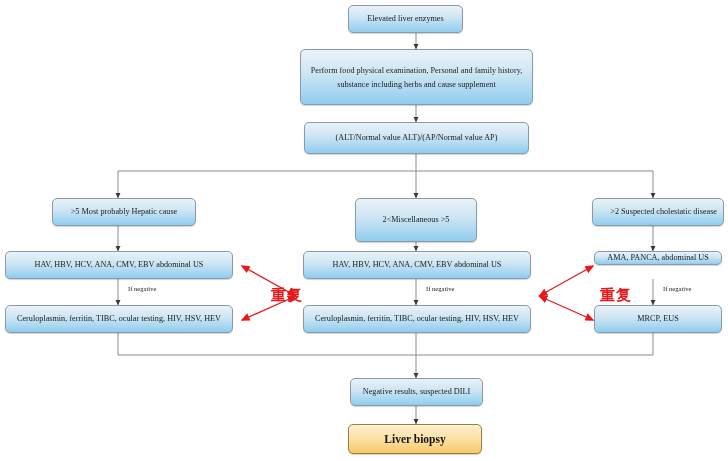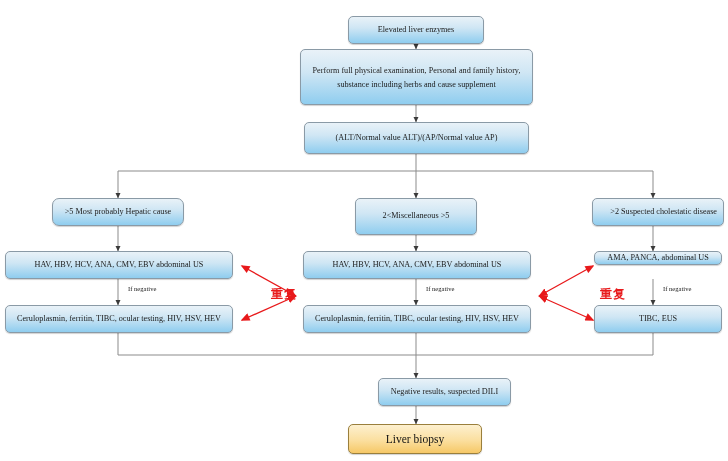--- a/index.html
+++ b/index.html
@@ -37,40 +37,40 @@
     justify-content: center;
     text-align: center;
     color: #1b1b1b;
     font-size: 8.2px;
     line-height: 14.5px;
     padding: 2px 6px;
   }
   .node.gold {
     background: linear-gradient(to bottom, #fdf0cf 0%, #fbdf9f 55%, #f6c867 100%);
     border: 1px solid #9a7f3c;
-    font-weight: normal;
+    font-weight: bold;
     font-size: 11.5px;
     color: #141414;
   }
   .multi {
     display: block;
     width: 100%;
     padding-top: 2px;
   }
   .multi .ln { display: block; }
   .edge-label {
     position: absolute;
     font-size: 6.6px;
     color: #1b1b1b;
     white-space: nowrap;
   }
   .cn-annot {
     position: absolute;
     color: #e8191b;
-    font-size: 12px;
+    font-size: 15px;
     font-weight: bold;
     font-family: "DejaVu Sans", sans-serif;
     white-space: nowrap;
     letter-spacing: 1px;
   }
 </style>
 </head>
 <body>
 
 <div id="canvas">
@@ -120,40 +120,40 @@
     </g>
 
     <g stroke="#e8191b" stroke-width="1.3" fill="none" marker-start="url(#arrowRedStart)" marker-end="url(#arrowRedEnd)">
       <path d="M242,266 L296,296"></path>
       <path d="M242,320 L296,296"></path>
       <path d="M593,266 L539,296"></path>
       <path d="M593,320 L539,296"></path>
     </g>
   </svg>
 
-  <div class="node" style="left:348px; top:16px; width:136px; height:28px;">
+  <div class="node" style="left:348px; top:5px; width:115px; height:28px;">
     <span>Elevated liver enzymes</span>
   </div>
 
   <div class="node" style="left:300px; top:49px; width:233px; height:56px;">
     <span class="multi">
-      <span class="ln">Perform full physical examination, Personal and family history,</span>
+      <span class="ln">Perform food physical examination, Personal and family history,</span>
       <span class="ln">substance including herbs and cause supplement</span>
     </span>
   </div>
 
   <div class="node" style="left:304px; top:122px; width:225px; height:32px;text-align:center;">
     <span>(ALT/Normal value ALT)/(AP/Normal value AP)</span>
   </div>
 
-  <div class="node" style="left:52px; top:198px; width:132px; height:28px;border-radius:7px;">
+  <div class="node" style="left:52px; top:198px; width:144px; height:28px;">
     <span>&gt;5 Most probably Hepatic cause</span>
   </div>
 
-  <div class="node" style="left:355px; top:198px; width:122px; height:37px;">
+  <div class="node" style="left:355px; top:198px; width:122px; height:44px;">
     <span>2&lt;Miscellaneous &gt;5</span>
   </div>
 
   <div class="node" style="left:592px; top:198px; width:132px; height:28px;justify-content:flex-end;">
     <span>&gt;2 Suspected cholestatic disease</span>
   </div>
 
   <div class="node" style="left:5px; top:251px; width:228px; height:28px;">
     <span>HAV, HBV, HCV, ANA, CMV, EBV abdominal US</span>
   </div>
@@ -168,24 +168,24 @@
 
   <div class="node" style="left:5px; top:305px; width:228px; height:28px;">
     <span>Ceruloplasmin, ferritin, TIBC, ocular testing, HIV, HSV, HEV</span>
   </div>
 
   <div class="node" style="left:303px; top:305px; width:228px; height:28px;">
     <span>Ceruloplasmin, ferritin, TIBC, ocular testing, HIV, HSV, HEV</span>
   </div>
 
   <div class="node" style="left:594px; top:305px; width:128px; height:28px;">
-    <span>TIBC, EUS</span>
-  </div>
-
-  <div class="node" style="left:350px; top:378px; width:133px; height:28px;margin-left:28px;">
+    <span>MRCP, EUS</span>
+  </div>
+
+  <div class="node" style="left:350px; top:378px; width:133px; height:28px;">
     <span>Negative results, suspected DILI</span>
   </div>
 
   <div class="node gold" style="left:348px; top:424px; width:134px; height:30px;">
     <span>Liver biopsy</span>
   </div>
 
   <div class="edge-label" style="left:128px; top:285px;">
     <span>If negative</span>
   </div>

